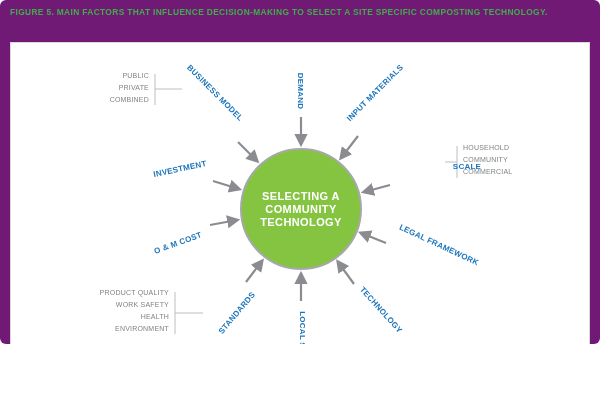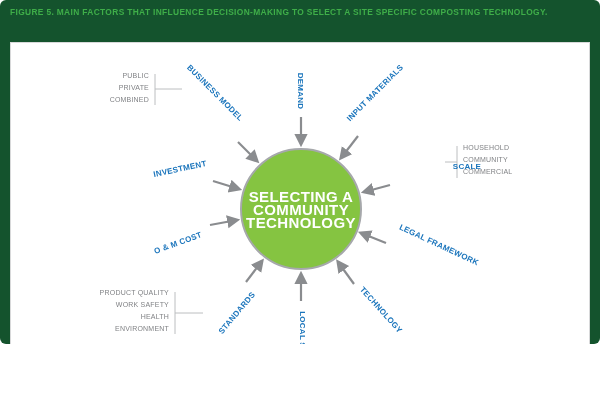--- a/index.html
+++ b/index.html
@@ -1,36 +1,36 @@
 <!DOCTYPE html>
 <html><head>
 <meta charset="utf-8">
 <style>
   html,body{margin:0;padding:0;background:#ffffff;}
   .stage{
-    position:relative;width:600px;height:344px;background:#14532d;overflow:hidden;
+    position:relative;width:600px;height:344px;background:#701a75;overflow:hidden;
     font-family:"Liberation Sans", sans-serif;
     border-radius:6px;
   }
   .caption{
     position:absolute;left:10px;top:7px;width:582px;
     font-size:8.4px;font-weight:bold;line-height:11px;letter-spacing:.35px;
     color:#3FAE49;
   }
   .figure-box{
     position:absolute;left:10px;top:42px;width:578px;height:352px;
     border:1px solid #D8D9DA;background:#ffffff;
   }
   .overlay{position:absolute;left:0;top:0;width:100%;height:100%;}
   .center-circle{
     position:absolute;left:229px;top:105px;width:122px;height:122px;
     border-radius:50%;background:#85C441;border:2px solid #A6A8AB;
     box-sizing:border-box;
     display:flex;flex-direction:column;align-items:center;justify-content:center;
-    color:#ffffff;font-size:15px;font-weight:bold;letter-spacing:.4px;line-height:13px;
+    color:#ffffff;font-size:11px;font-weight:bold;letter-spacing:.4px;line-height:13px;
     text-align:center;
   }
   .factor{
     position:absolute;white-space:nowrap;
     font-size:8px;font-weight:bold;letter-spacing:.25px;color:#1B75BC;
   }
   .subgroup{
     position:absolute;font-size:7px;color:#808285;line-height:12px;letter-spacing:.2px;
   }
   .subgroup span{display:block;}

